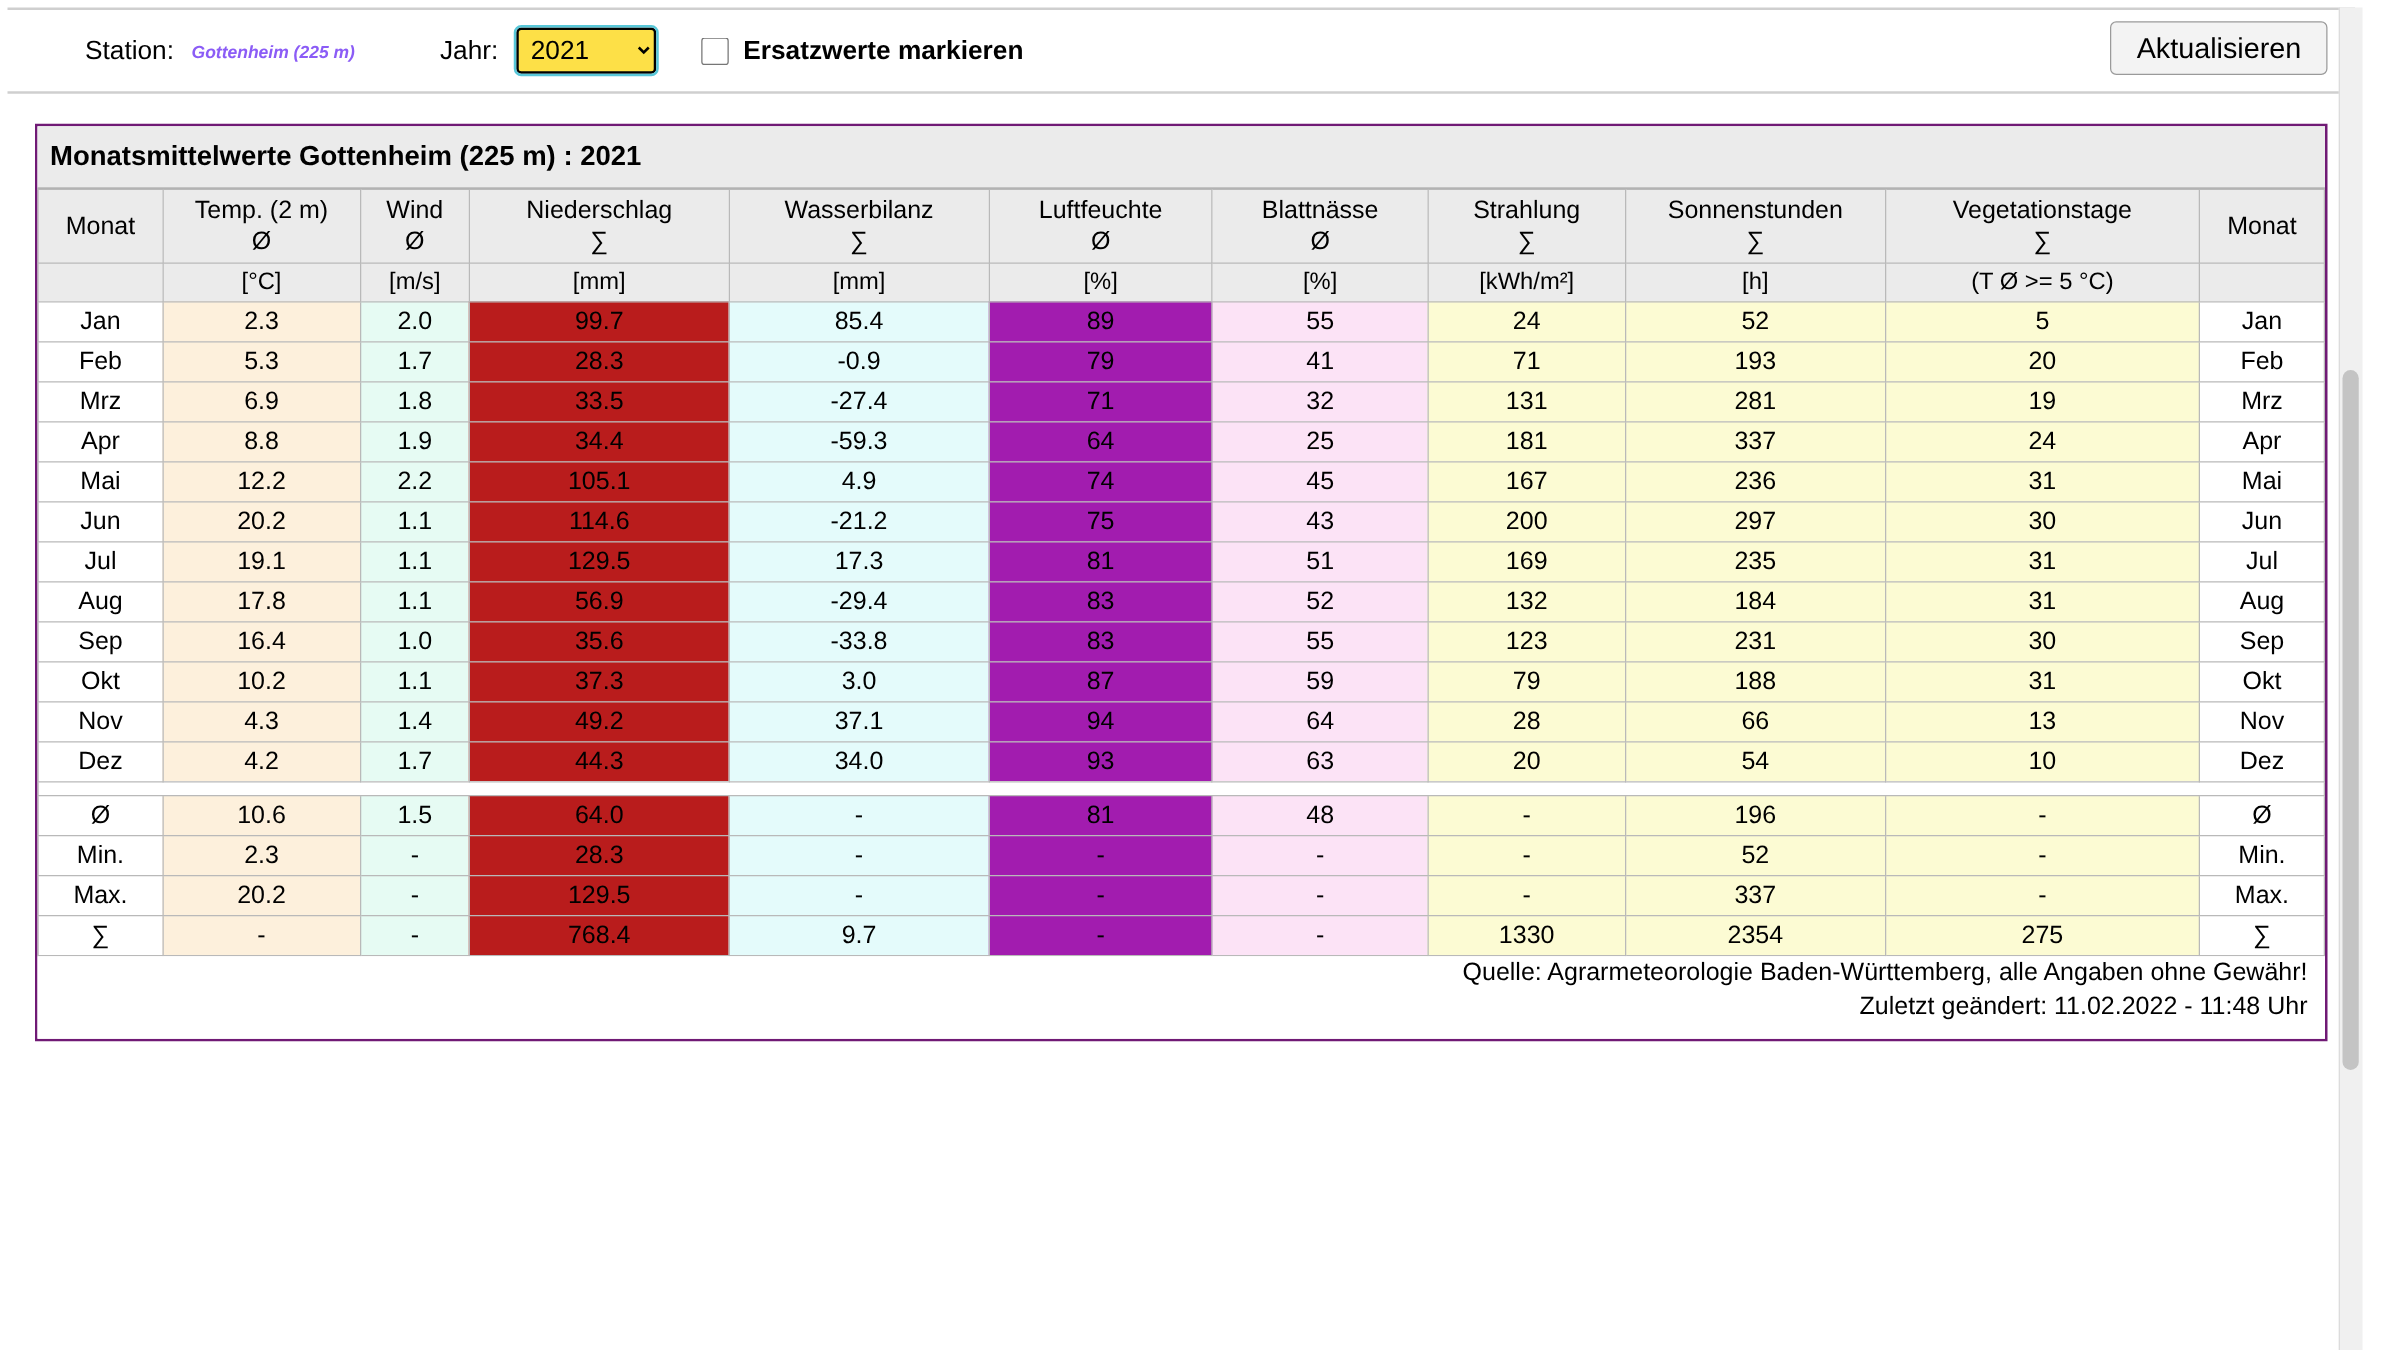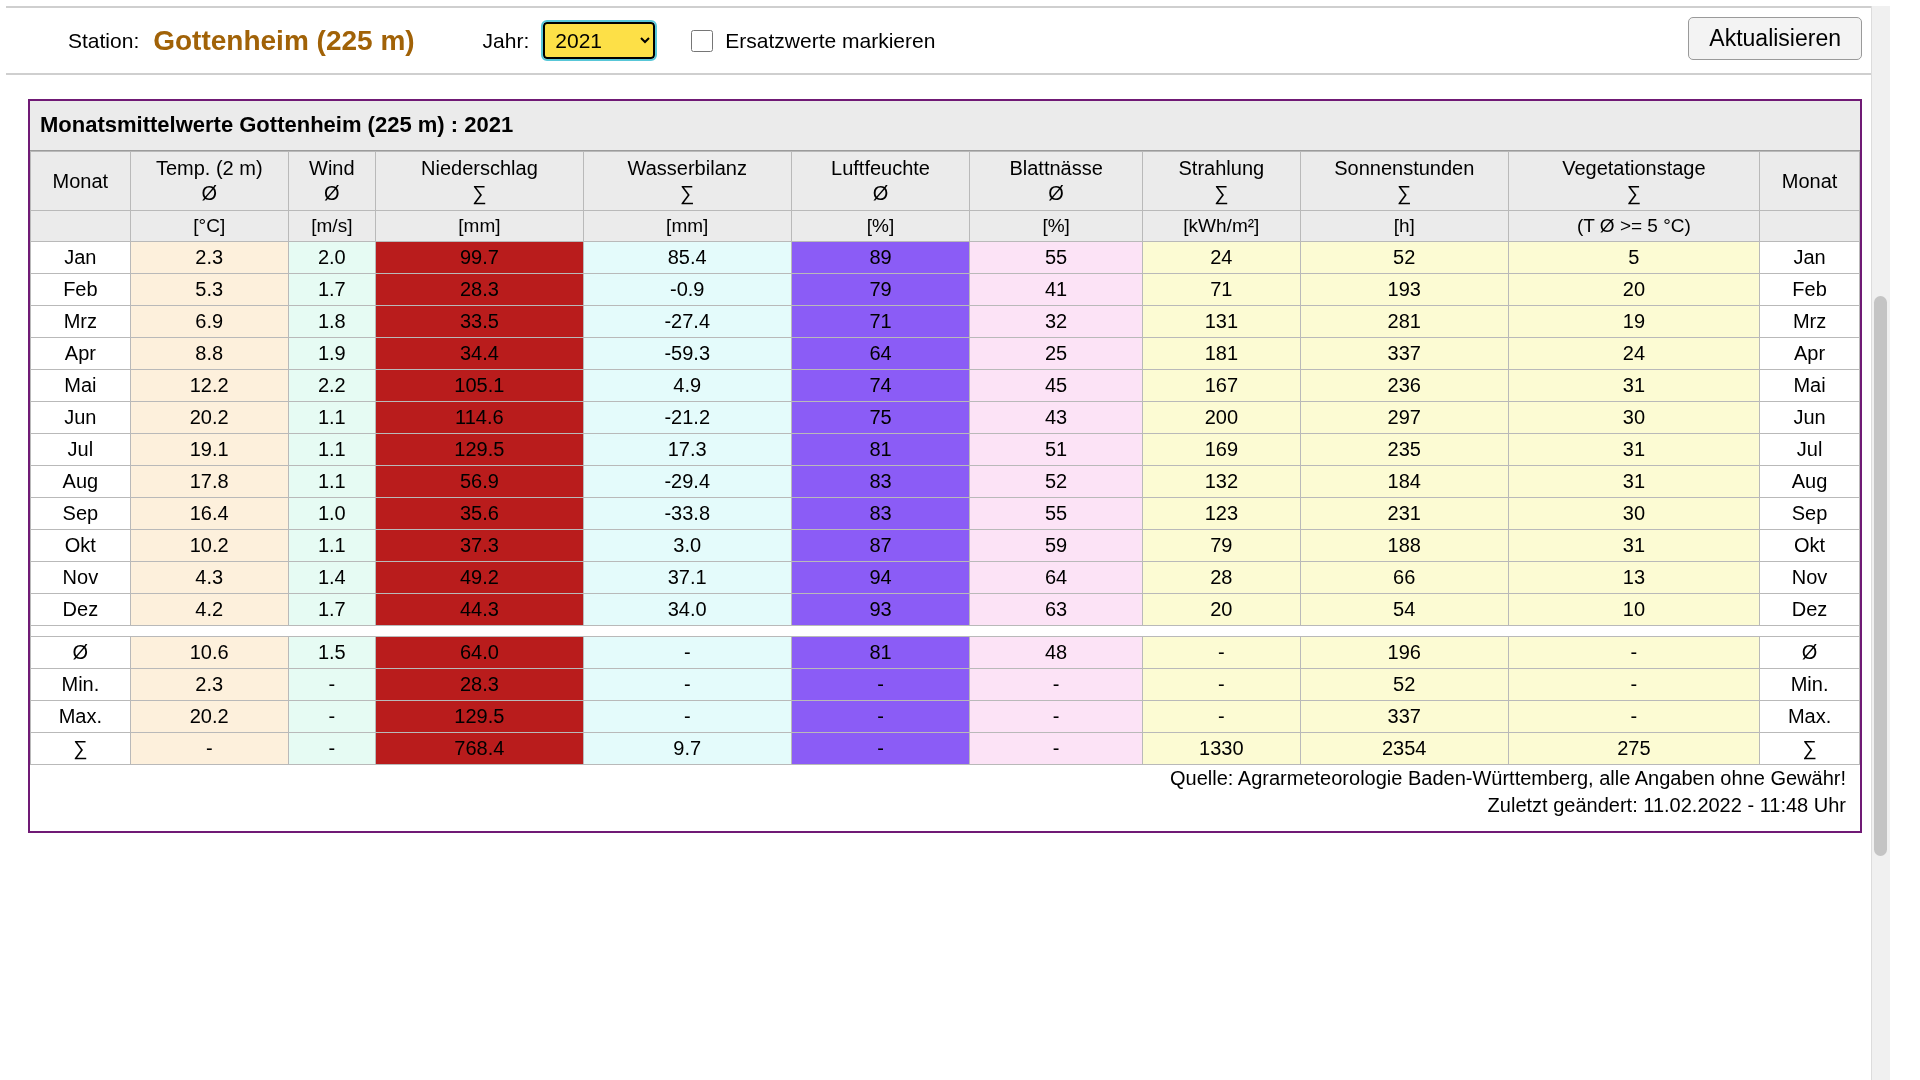--- a/index.html
+++ b/index.html
@@ -31,24 +31,25 @@
     gap: 14px;
     padding: 14px 22px 14px 28px;
     position: relative;
   }
   .tb-label {
     font-size: 21px;
     color: #000;
     margin-left: 40px;
   }
   .tb-strong {
-    font-size: 28px;
+    font-size: 14px;
     font-weight: bold;
-    color: #a16207;
+    color: #8b5cf6;
     margin-right: 14px;
+    font-style: italic;
   }
   select.year-select {
     font-family: Liberation Sans, sans-serif;
     font-size: 21px;
     padding: 4px 6px;
     width: 112px;
     border: 2px solid #000;
     border-radius: 4px;
     background: #fde047;
     outline: 2px solid #58c7d8;
@@ -61,20 +62,21 @@
     margin-left: 22px;
   }
   input.chk {
     width: 22px;
     height: 22px;
     margin: 0;
   }
   .chk-label {
     font-size: 21px;
     color: #000;
+    font-weight: bold;
   }
   .btn-update {
     position: absolute;
     right: 28px;
     top: 9px;
     font-family: Liberation Sans, sans-serif;
     font-size: 23px;
     padding: 7px 20px;
     background: #f3f3f3;
     border: 1px solid #9a9a9a;
@@ -125,21 +127,21 @@
     padding-top: 3px;
     padding-bottom: 3px;
   }
   td.month {
     background: #ffffff;
   }
   td.c-temp { background: #fdf0dc; }
   td.c-wind { background: #e6fbf3; }
   td.c-prec { background: #b91c1c; }
   td.c-bal  { background: #e4fbfb; }
-  td.c-hum  { background: #8b5cf6; margin-left: 40px; }
+  td.c-hum  { background: #a21caf; margin-left: 40px; }
   td.c-leaf { background: #fce3f6; }
   td.c-rad  { background: #fcfbd3; }
   td.c-sun  { background: #fcfbd3; }
   td.c-veg  { background: #fcfbd3; }
 
   tr.spacer td {
     border-left: 1px solid #b9b9b9;
     border-right: 1px solid #b9b9b9;
     border-top: 1px solid #b9b9b9;
     border-bottom: 1px solid #b9b9b9;

